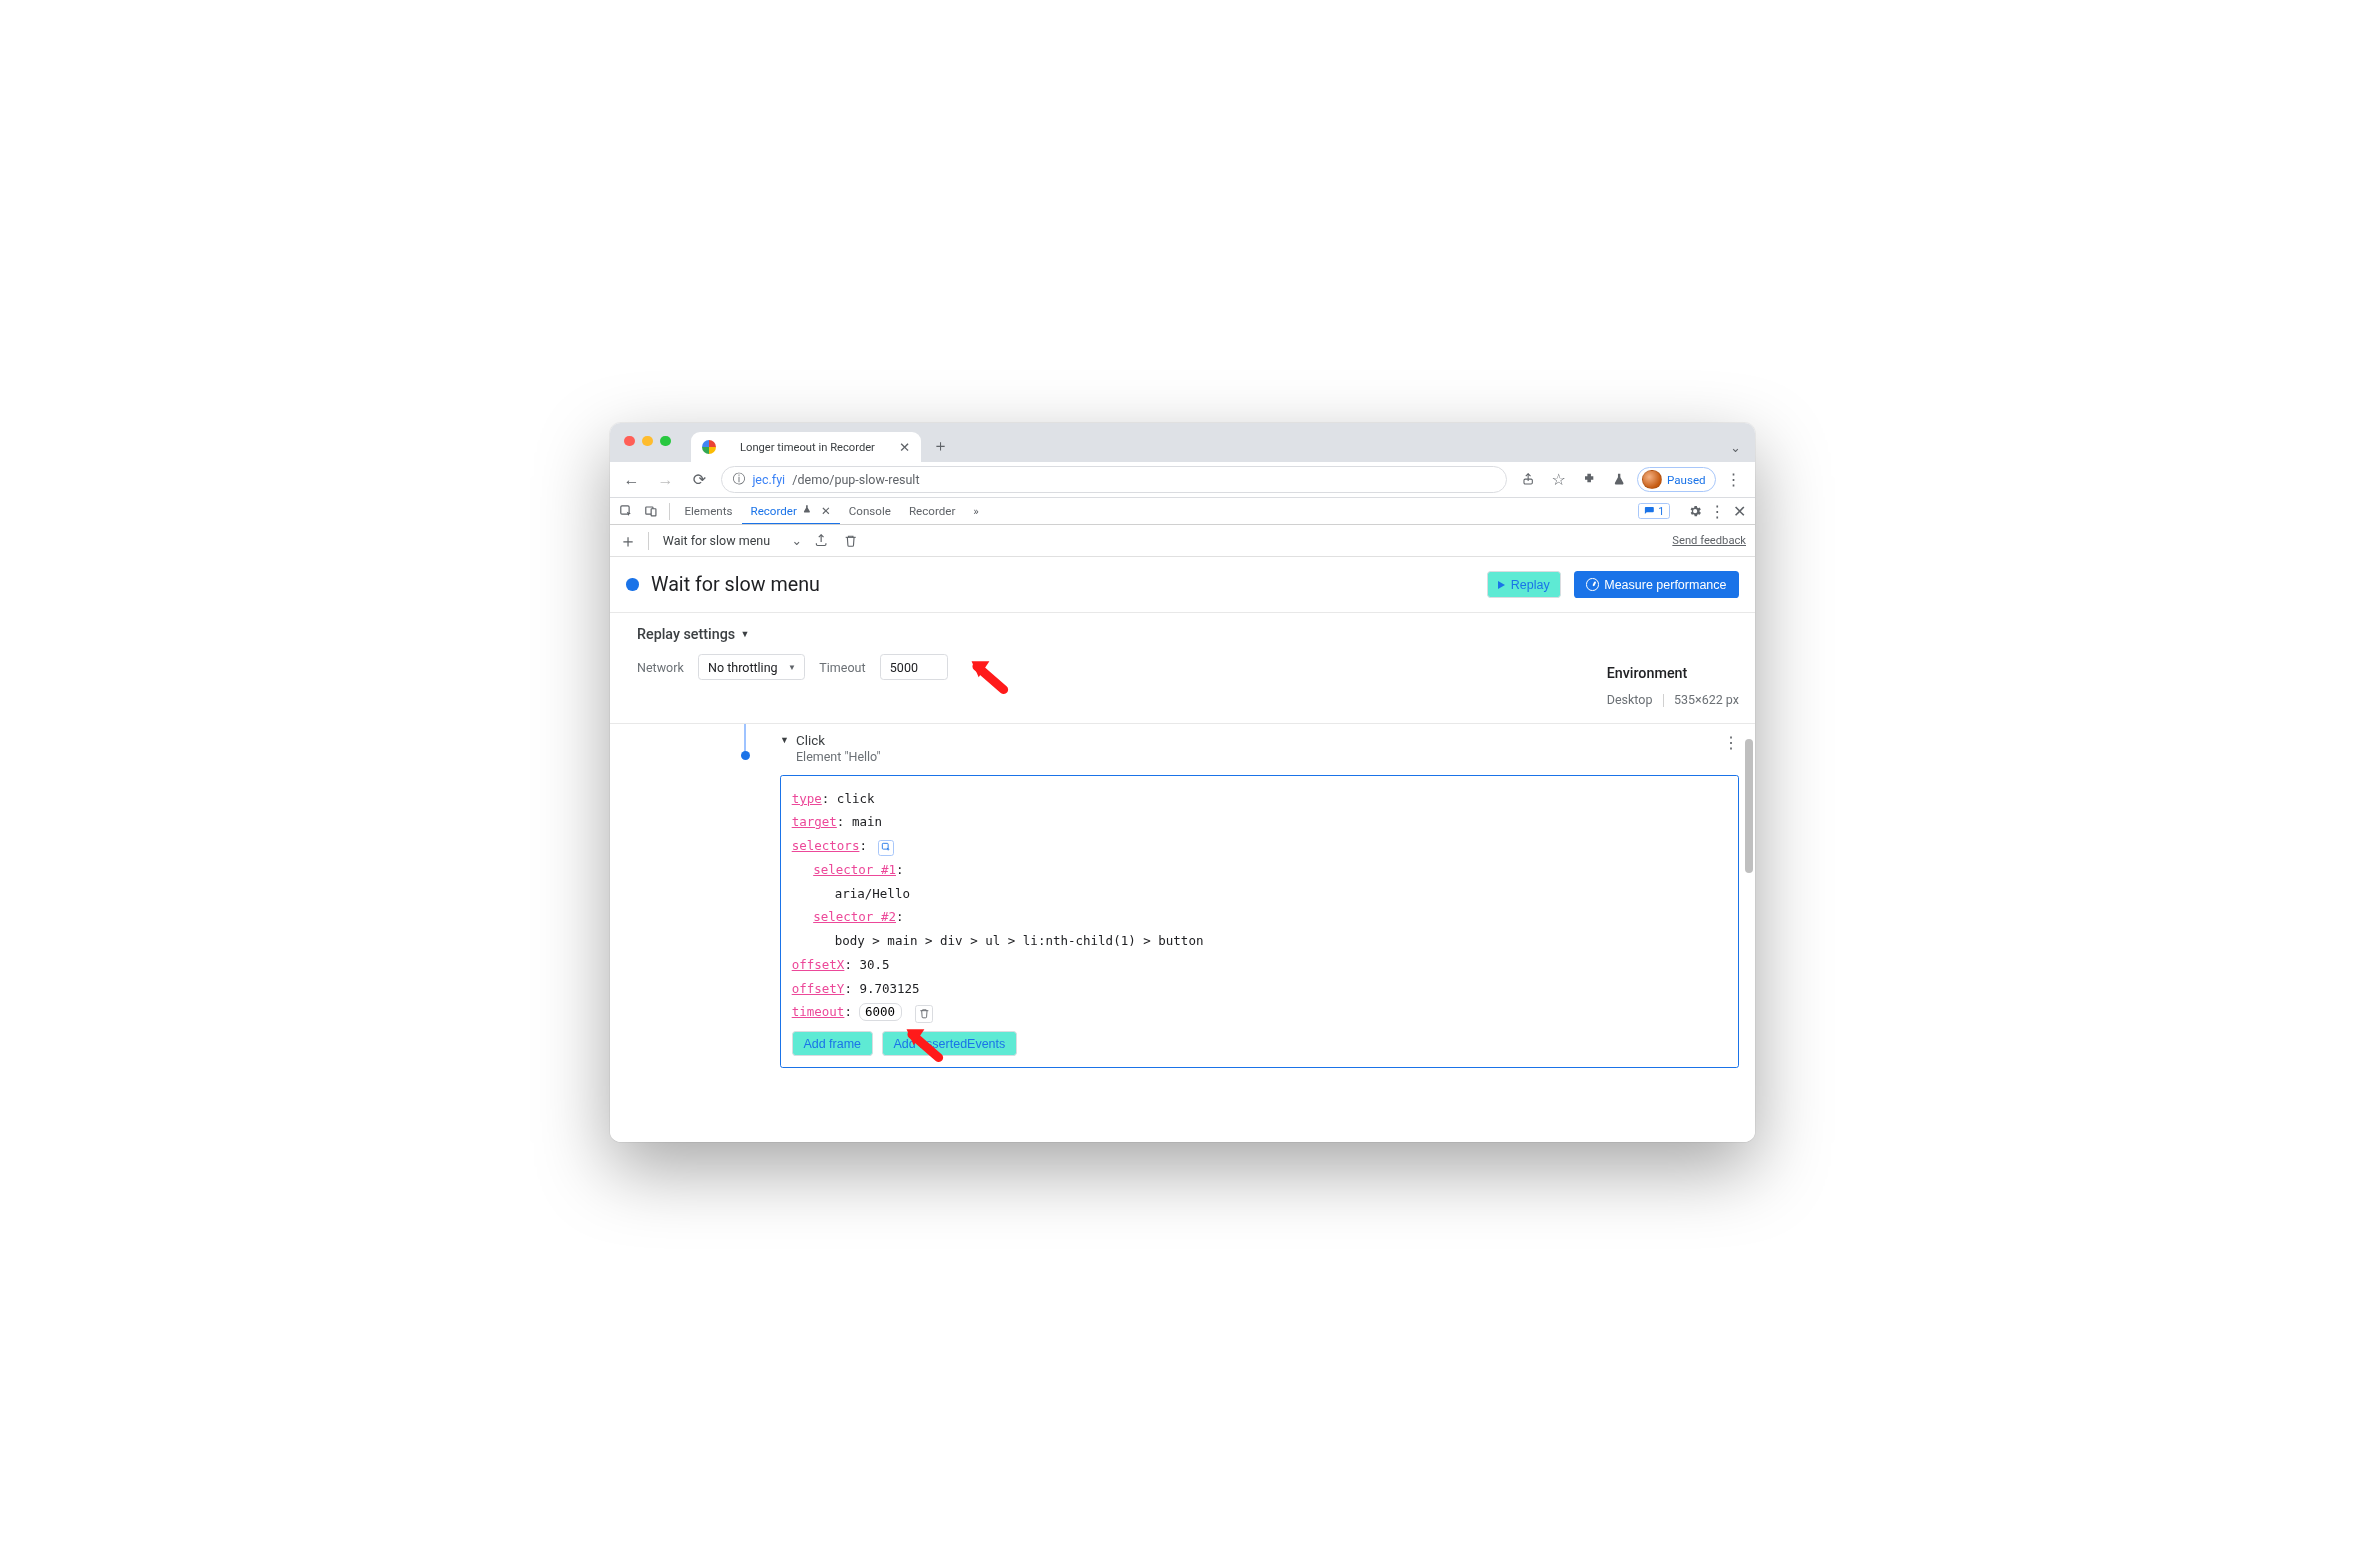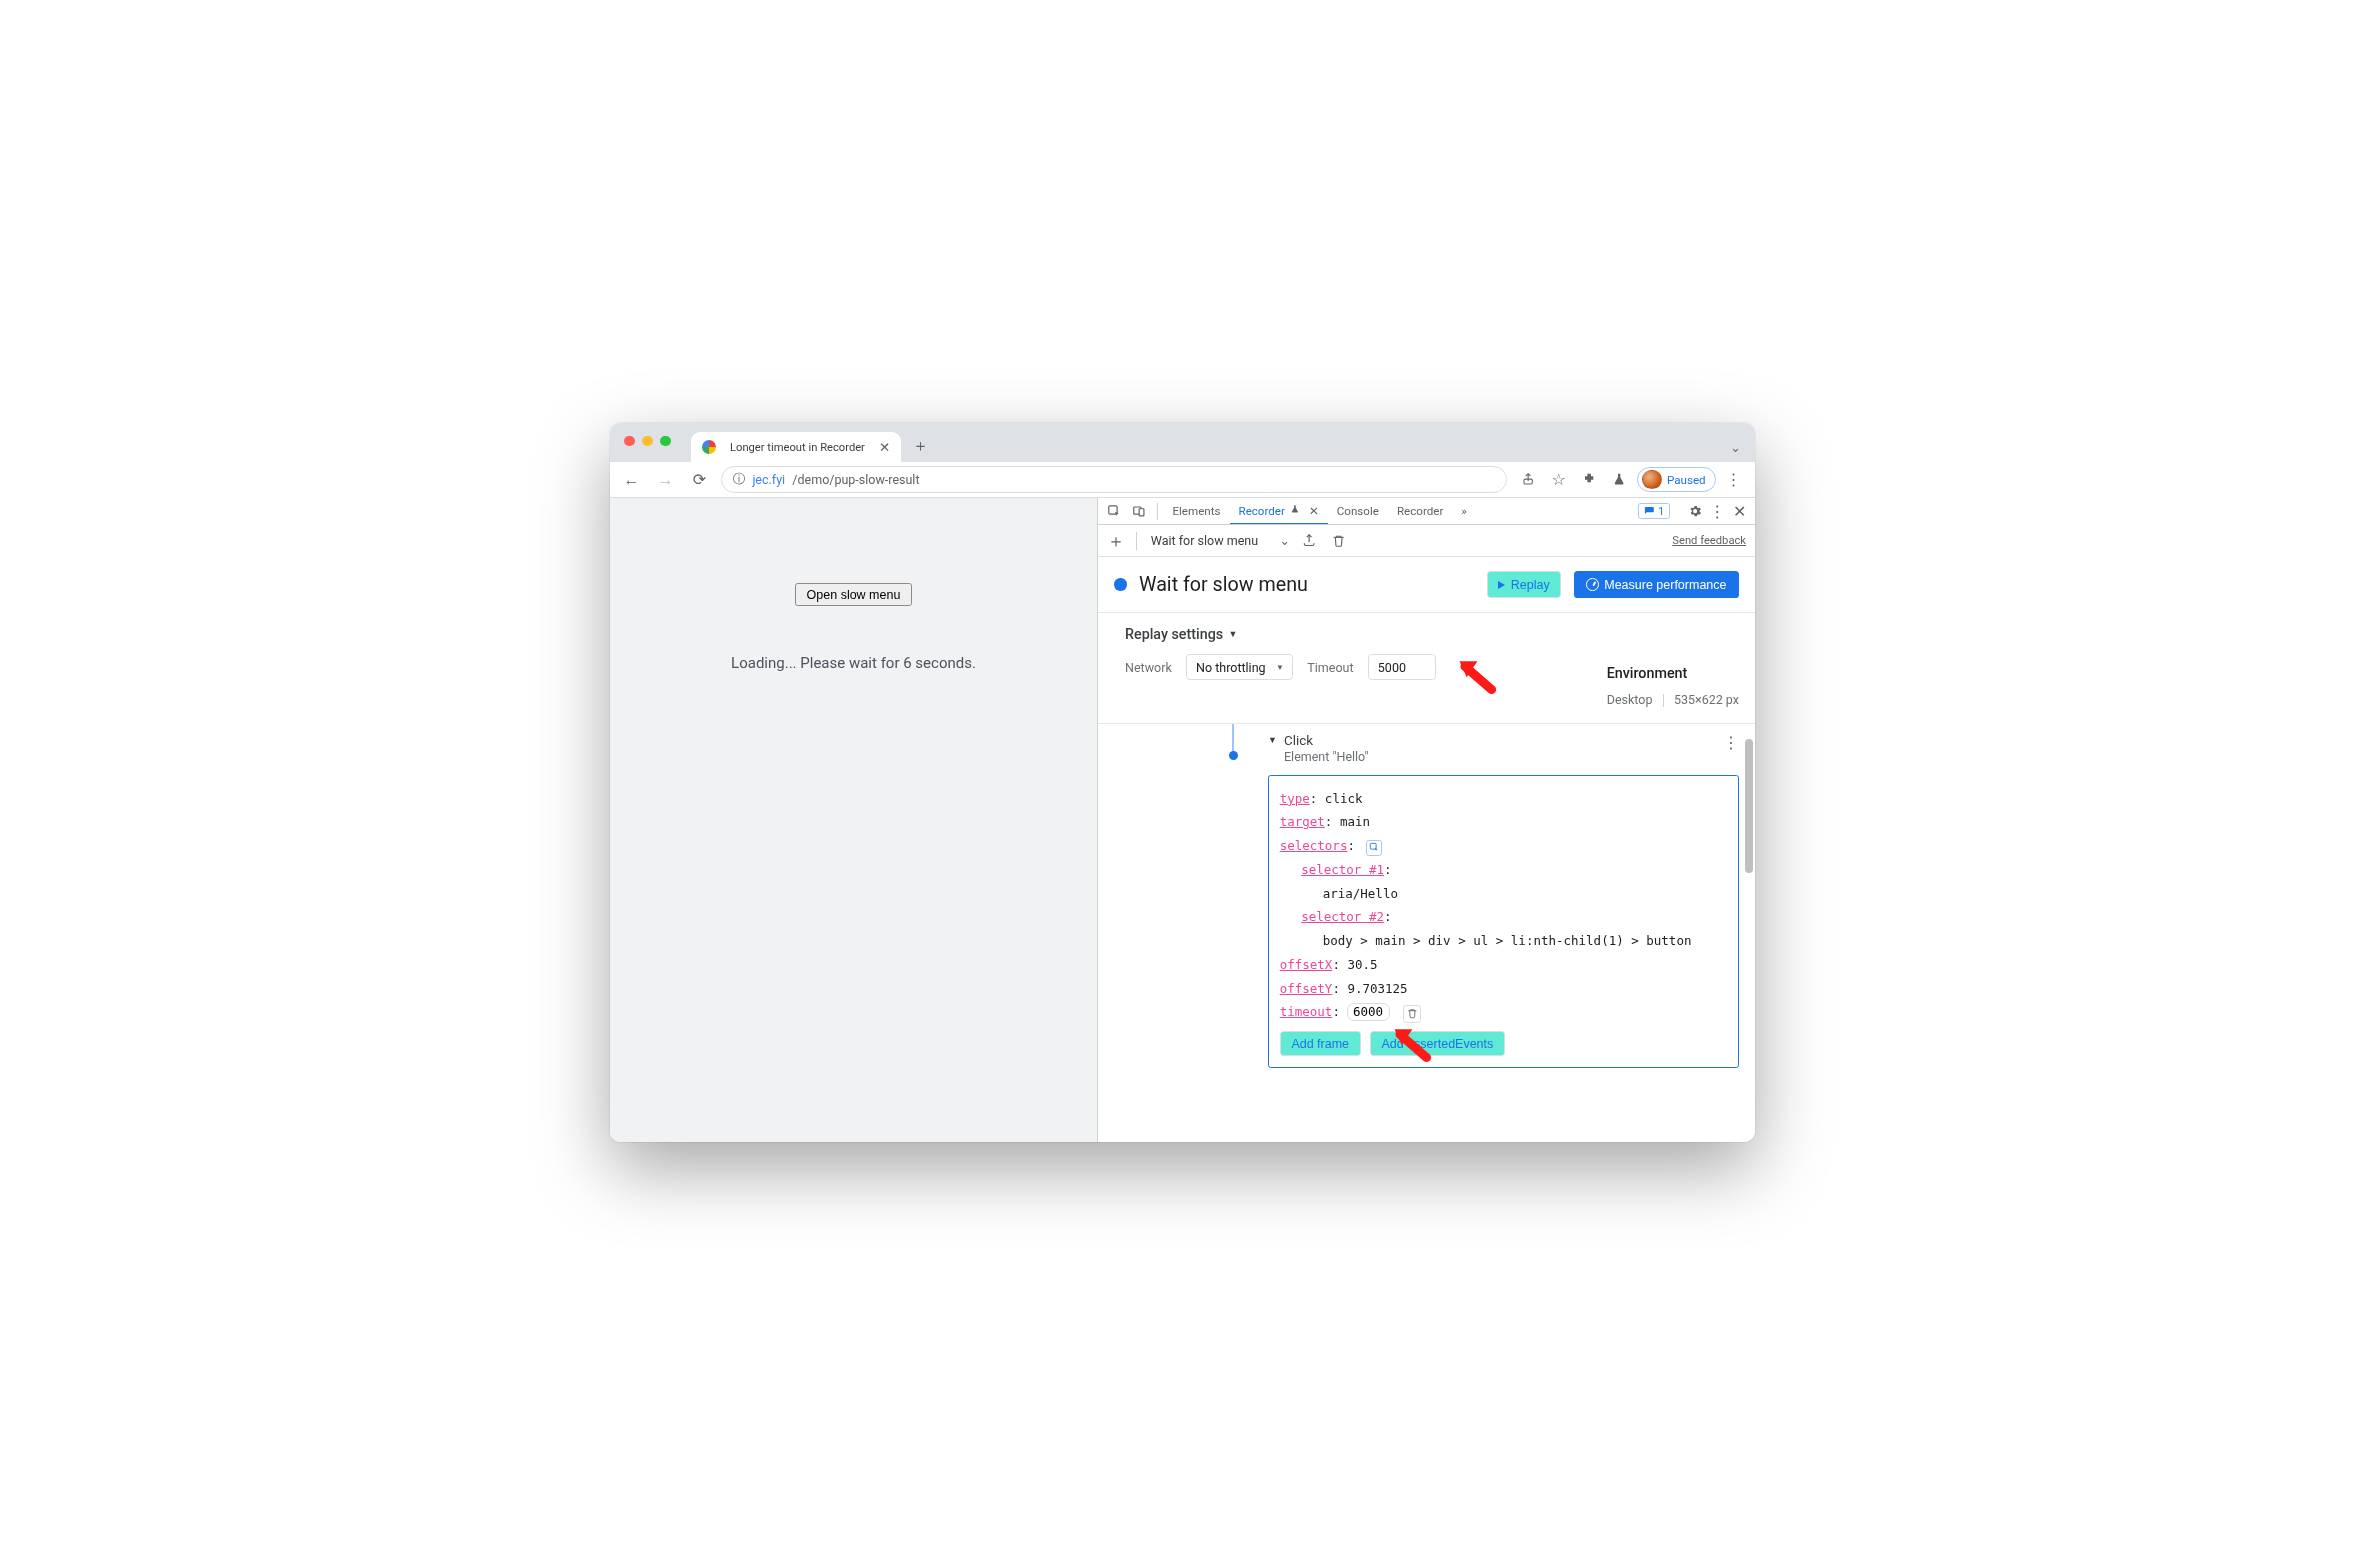--- a/index.html
+++ b/index.html
@@ -41,21 +41,21 @@
   .yellow { background: #febc2e; }
   .green { background: #28c840; }
   .tab {
     margin-left: 72px;
     background: #fff;
     border-radius: 9px 9px 0 0;
     height: 30px;
     display: flex;
     align-items: center;
     padding: 0 10.7px;
-    gap: 14px;
+    gap: 24px;
     font-size: 11.2px;
     color: #3c4043;
     min-width: 179px;
   }
   .favicon {
     width: 14.3px; height: 14.3px;
     background: conic-gradient(#ea4335 0 25%, #fbbc05 0 50%, #34a853 0 75%, #4285f4 0 100%);
     border-radius: 50%;
   }
   .tab-close { color: #5f6368; font-size: 13.4px; margin-left: auto; cursor: pointer; }
@@ -414,24 +414,20 @@
       <div class="profile-chip">
         <div class="avatar"></div>
         <span>Paused</span>
       </div>
       <div class="iconbtn">⋮</div>
     </div>
   </div>
 
   <div class="content">
 
-    <div class="page">
-      <button class="demo">Open slow menu</button>
-      <div class="loading">Loading... Please wait for 6 seconds.</div>
-    </div>
 
     <div class="devtools">
 
       <div class="dt-tabs">
         <div class="dt-tab" style="padding:0 5.4px 0 9px;">
           <svg width="14.3" height="14.3" viewBox="0 0 24 24" fill="none" stroke="#5f6368" stroke-width="2">
               <rect x="3" y="3" width="14" height="14" rx="2"></rect>
               <path d="M13 13l7 3-3 1-1 3-3-7z" fill="#5f6368" stroke="none"></path>
             </svg>
         </div>

